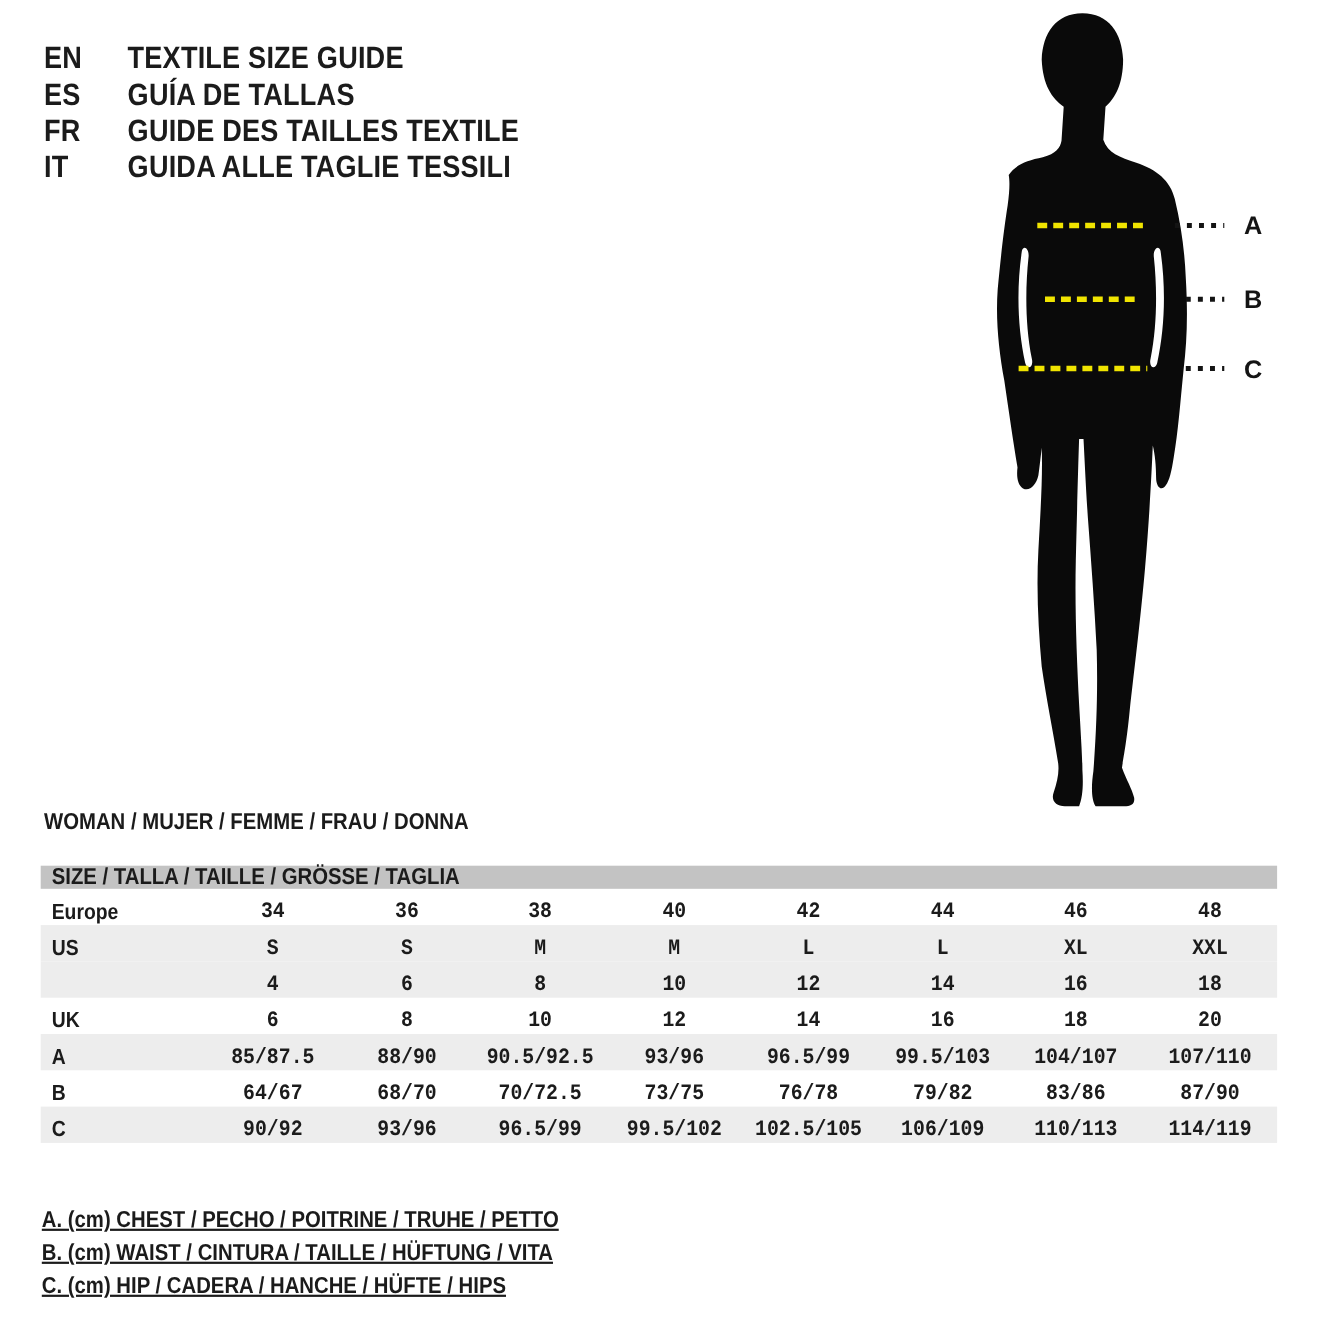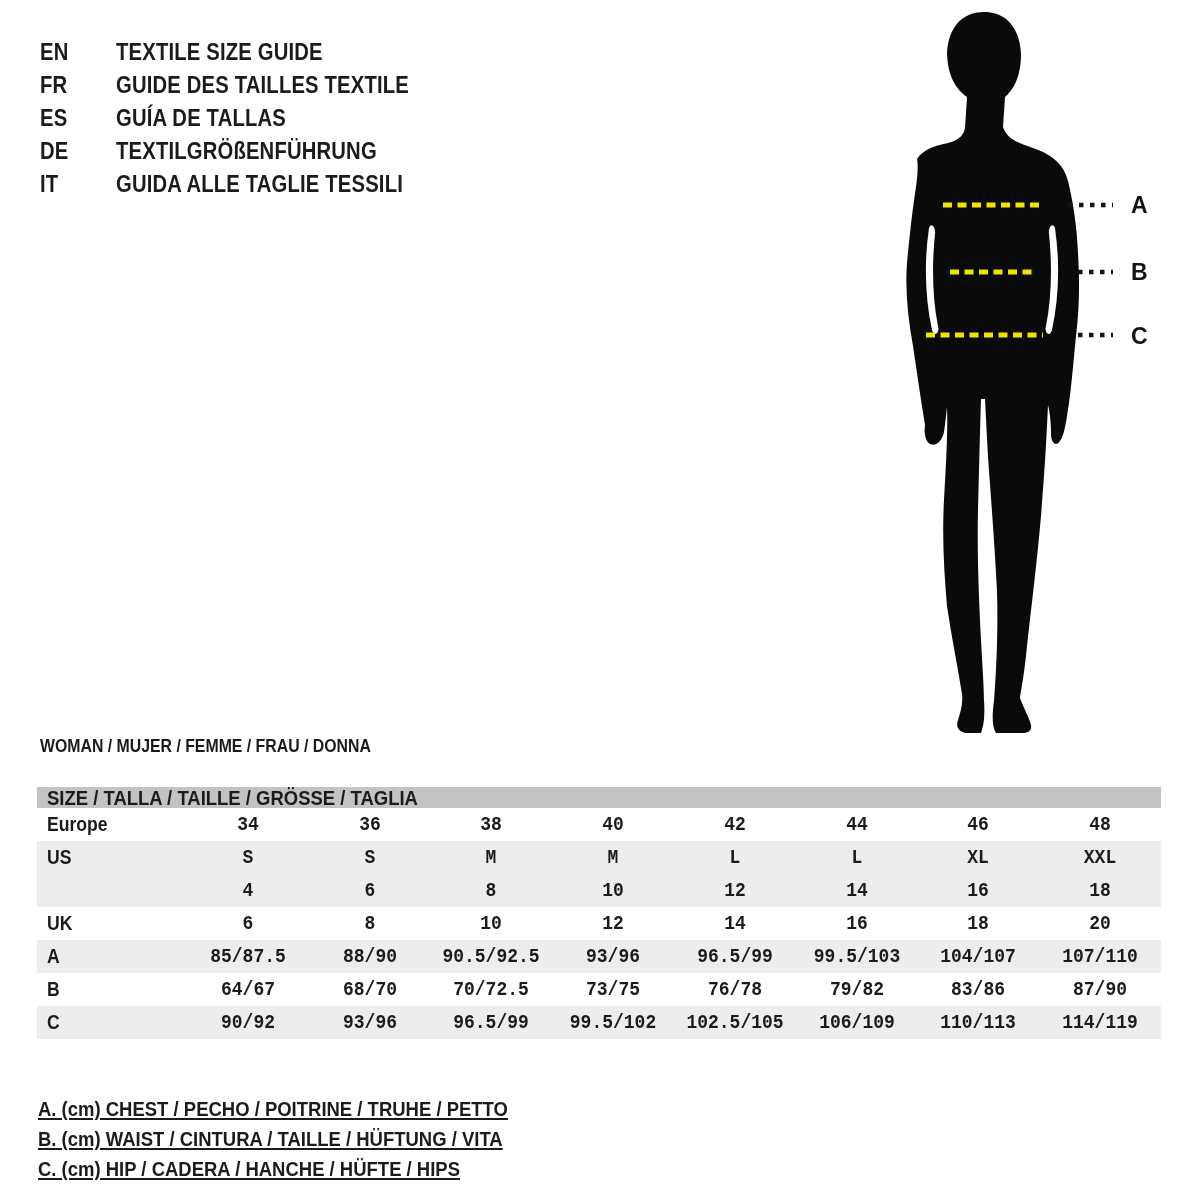--- a/index.html
+++ b/index.html
@@ -8,60 +8,56 @@
     font-family:"Liberation Sans",sans-serif;font-weight:700;color:#1b1b1b;
     -webkit-font-smoothing:antialiased;
   }
   .abs{position:absolute;}
   
   .cnd{display:inline-block;transform:scaleX(0.88);transform-origin:0 50%;white-space:nowrap;}
   .cndc{display:inline-block;transform:scaleX(0.90);transform-origin:50% 50%;white-space:nowrap;}
 
   
   .lang-block{left:40px;top:36px;}
-  .lang-row{display:flex;height:33px;align-items:center;font-size:23px;letter-spacing:0.2px;}
+  .lang-row{display:flex;height:33px;align-items:flex-end;font-size:28px;letter-spacing:0.2px;}
   .lang-code{width:76px;flex:0 0 76px;}
 
   
   .figure-wrap{left:880px;top:0;width:320px;height:745px;}
 
   
-  .gender-title{left:40px;top:736px;font-size:18px;}
+  .gender-title{left:40px;top:736px;font-size:21px;}
 
   
   .size-table{left:37px;top:787px;width:1124px;font-size:20px;}
   .thead{height:21px;background:#c3c3c3;display:flex;align-items:center;padding-left:10px;box-sizing:border-box;font-size:21px;}
-  .trow{height:33px;display:flex;align-items:center;}
+  .trow{height:33px;display:flex;align-items:flex-end;}
   .trow.shaded{background:#ededed;}
   .tlabel{width:150px;flex:0 0 150px;padding-left:10px;box-sizing:border-box;}
   .tcell{flex:1;text-align:center;font-family:Liberation Mono, monospace;}
 
   
   .legend-block{left:38px;top:1094px;}
   .legend-row{height:30px;display:flex;align-items:center;font-size:21px;text-decoration:underline;}
 </style>
 </head>
 <body>
 
 <div class="abs lang-block">
   <div class="lang-row">
     <span class="lang-code"><span class="cnd">EN</span></span>
     <span class="cnd">TEXTILE SIZE GUIDE</span>
   </div>
   <div class="lang-row">
+    <span class="lang-code"><span class="cnd">ES</span></span>
+    <span class="cnd">GUÍA DE TALLAS</span>
+  </div>
+  <div class="lang-row">
     <span class="lang-code"><span class="cnd">FR</span></span>
     <span class="cnd">GUIDE DES TAILLES TEXTILE</span>
-  </div>
-  <div class="lang-row">
-    <span class="lang-code"><span class="cnd">ES</span></span>
-    <span class="cnd">GUÍA DE TALLAS</span>
-  </div>
-  <div class="lang-row">
-    <span class="lang-code"><span class="cnd">DE</span></span>
-    <span class="cnd">TEXTILGRÖßENFÜHRUNG</span>
   </div>
   <div class="lang-row">
     <span class="lang-code"><span class="cnd">IT</span></span>
     <span class="cnd">GUIDA ALLE TAGLIE TESSILI</span>
   </div>
 </div>
 
 <div class="abs figure-wrap">
   <svg width="320" height="745" viewBox="0 0 320 745">
     <path fill="#0a0a0a" d="

